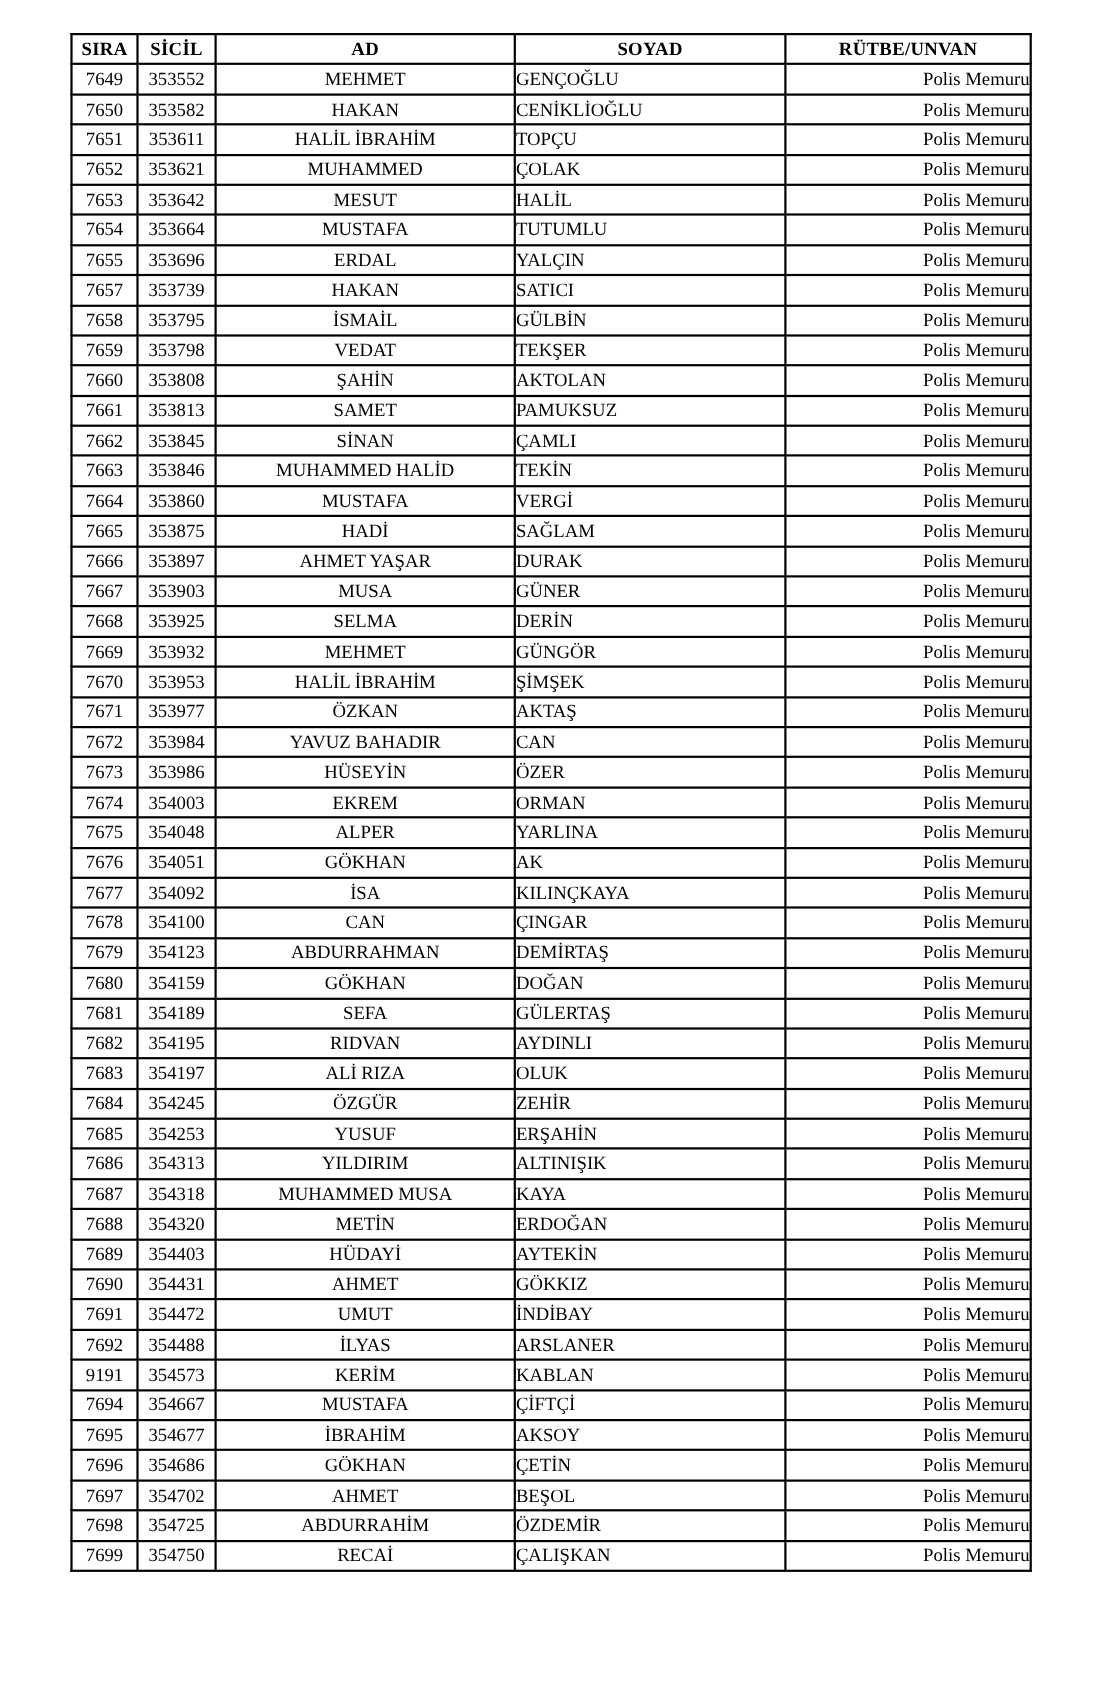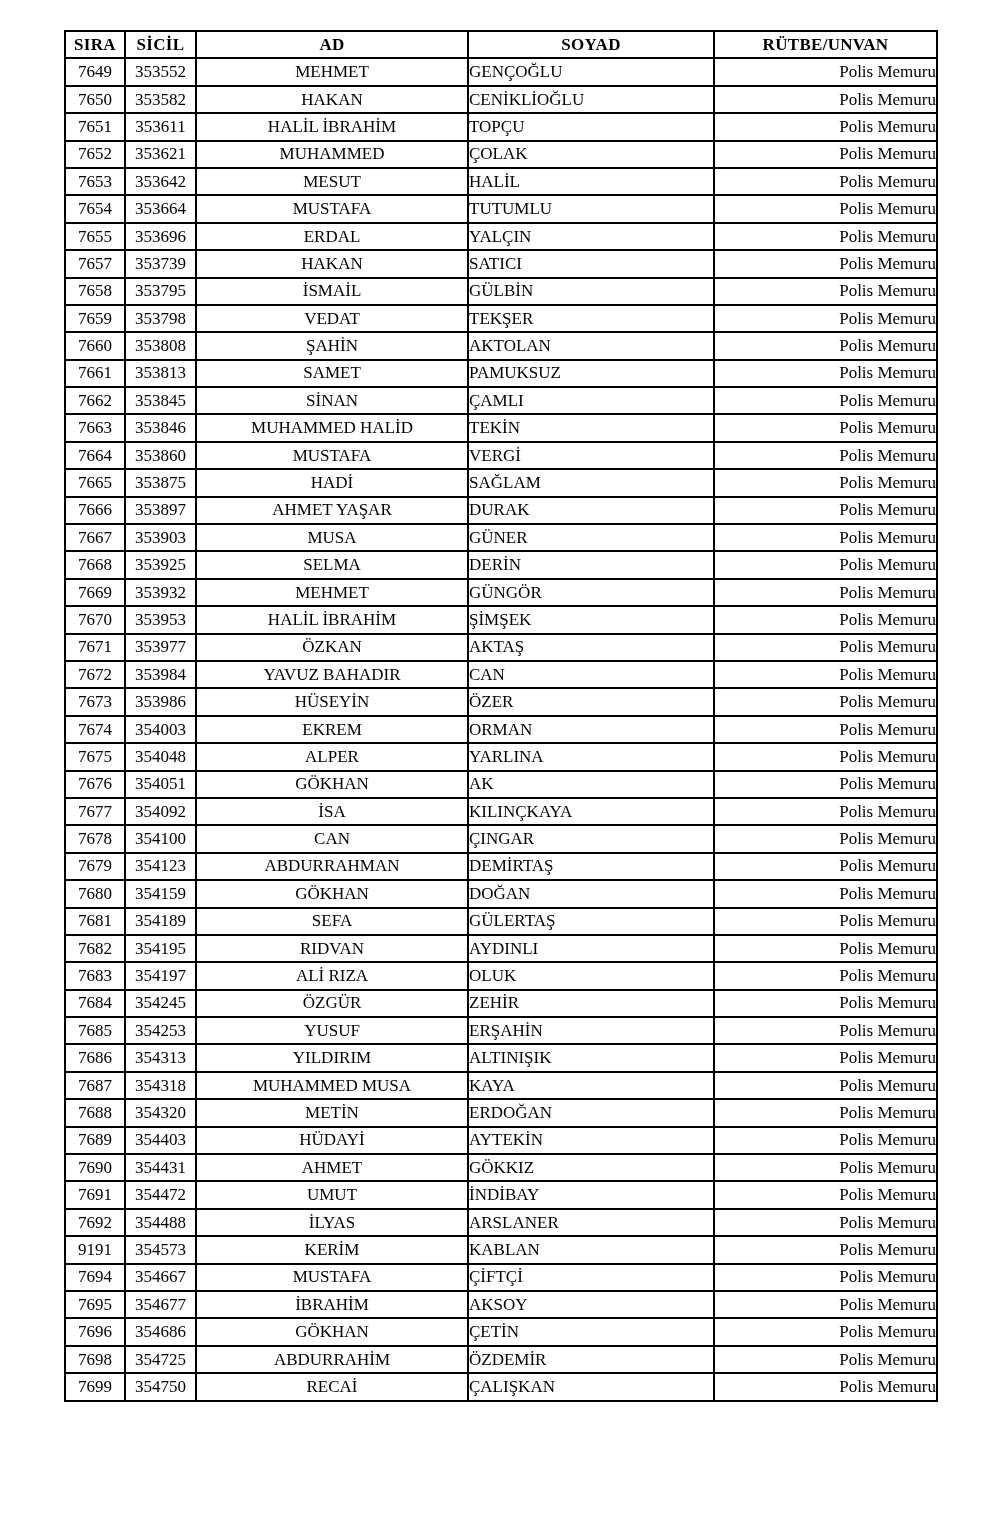--- a/index.html
+++ b/index.html
@@ -404,20 +404,27 @@
           <td class="c4">Polis Memuru</td>
         </tr>
         <tr>
           <td class="c0">7696</td>
           <td class="c1">354686</td>
           <td class="c2">GÖKHAN</td>
           <td class="c3">ÇETİN</td>
           <td class="c4">Polis Memuru</td>
         </tr>
         <tr>
+          <td class="c0">7697</td>
+          <td class="c1">354702</td>
+          <td class="c2">AHMET</td>
+          <td class="c3">BEŞOL</td>
+          <td class="c4">Polis Memuru</td>
+        </tr>
+        <tr>
           <td class="c0">7698</td>
           <td class="c1">354725</td>
           <td class="c2">ABDURRAHİM</td>
           <td class="c3">ÖZDEMİR</td>
           <td class="c4">Polis Memuru</td>
         </tr>
         <tr>
           <td class="c0">7699</td>
           <td class="c1">354750</td>
           <td class="c2">RECAİ</td>

